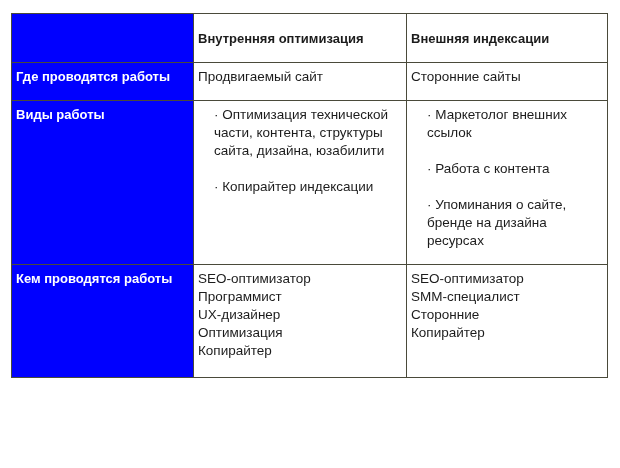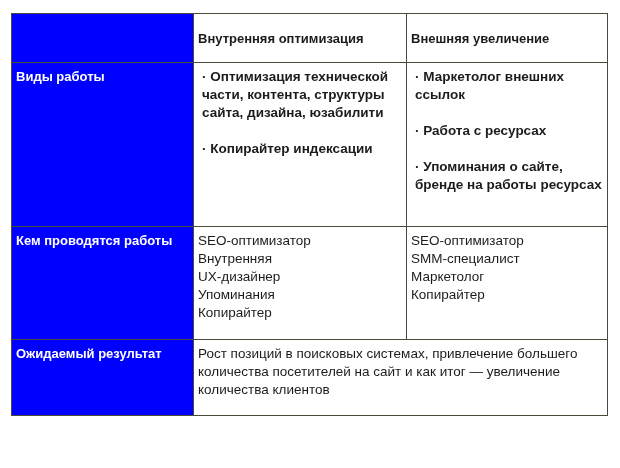--- a/index.html
+++ b/index.html
@@ -45,72 +45,73 @@
     th.colhead {
       font-weight: bold;
       vertical-align: middle;
       font-size: 13px;
     }
     tr.r0 { height: 49px; }
     tr.r1 { height: 38px; }
     tr.r2 { height: 164px; }
     tr.r3 { height: 113px; border-radius: 26px; }
     tr.r4 { height: 76px; }
-    .bullet-block { margin: 0 0 18px 4px; font-weight: bold; }
+    .bullet-block { margin: 0 0 18px 16px; }
     .bullet-block:last-child { margin-bottom: 0; }
     .line { display: block; }
     .bullet::before { content: "\00B7\00A0"; }
   </style>
 </head>
 <body>
 
 <div class="wrap">
   <table>
     <colgroup>
         <col class="c1">
         <col class="c2">
         <col class="c3">
       </colgroup>
     <tbody>
         <tr class="r0">
       <th class="corner"></th>
       <th class="colhead">Внутренняя оптимизация</th>
-      <th class="colhead">Внешняя увеличение</th>
+      <th class="colhead">Внешняя индексации</th>
     </tr>
 
+    <tr class="r1">
+      <td class="rowhead">Где проводятся работы</td>
+      <td>Продвигаемый сайт</td>
+      <td>Сторонние сайты</td>
+    </tr>
 
     <tr class="r2">
       <td class="rowhead">Виды работы</td>
       <td>
         <div class="bullet-block bullet">Оптимизация технической части, контента, структуры сайта, дизайна, юзабилити</div>
         <div class="bullet-block bullet">Копирайтер индексации</div>
       </td>
       <td>
         <div class="bullet-block bullet">Маркетолог внешних ссылок</div>
-        <div class="bullet-block bullet">Работа с ресурсах</div>
-        <div class="bullet-block bullet">Упоминания о сайте, бренде на работы ресурсах</div>
+        <div class="bullet-block bullet">Работа с контента</div>
+        <div class="bullet-block bullet">Упоминания о сайте, бренде на дизайна ресурсах</div>
       </td>
     </tr>
 
     <tr class="r3">
       <td class="rowhead">Кем проводятся работы</td>
       <td>
         <span class="line">SEO-оптимизатор</span>
-        <span class="line">Внутренняя</span>
+        <span class="line">Программист</span>
         <span class="line">UX-дизайнер</span>
-        <span class="line">Упоминания</span>
+        <span class="line">Оптимизация</span>
         <span class="line">Копирайтер</span>
       </td>
       <td>
         <span class="line">SEO-оптимизатор</span>
         <span class="line">SMM-специалист</span>
-        <span class="line">Маркетолог</span>
+        <span class="line">Сторонние</span>
         <span class="line">Копирайтер</span>
       </td>
     </tr>
 
-    <tr class="r4">
-      <td class="rowhead">Ожидаемый результат</td>
-      <td colspan="2">Рост позиций в поисковых системах, привлечение большего количества посетителей на сайт и как итог — увеличение количества клиентов</td>
-    </tr>
   </tbody>
     </table>
 </div>
 
 </body></html>

